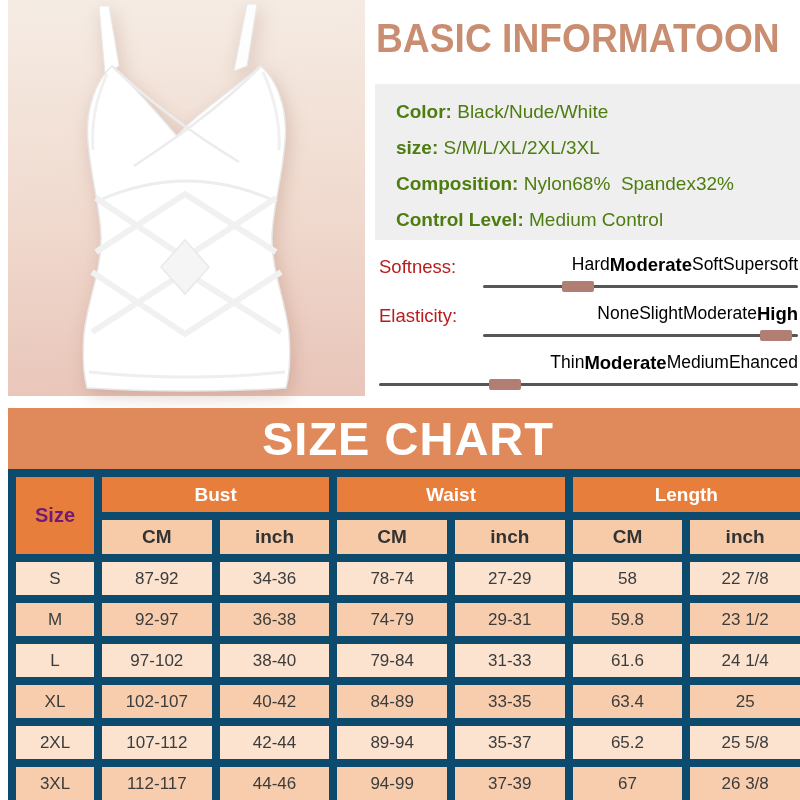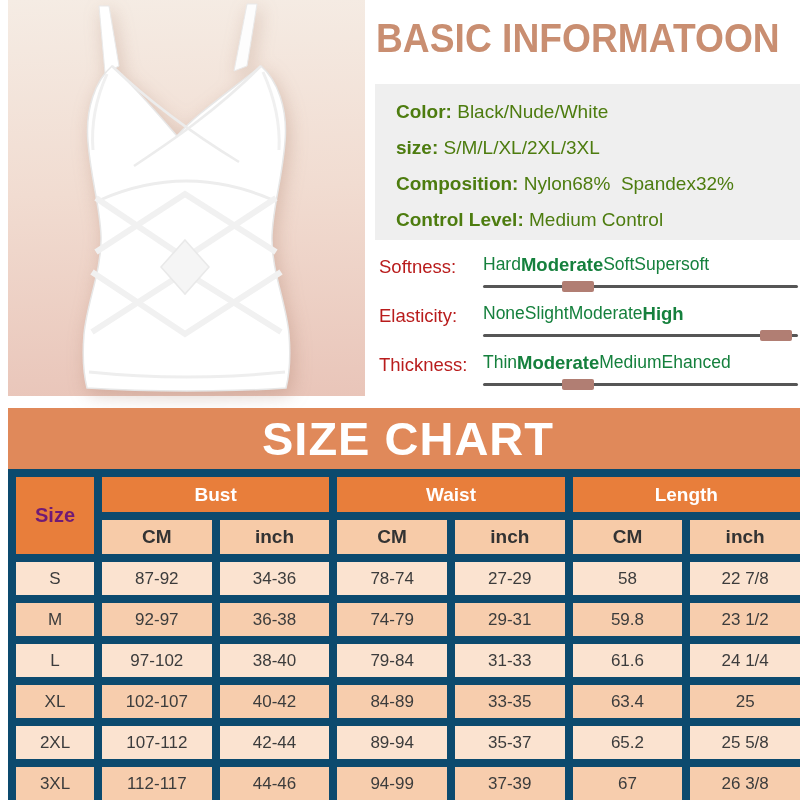--- a/index.html
+++ b/index.html
@@ -27,21 +27,21 @@
     position:absolute; left:10px; right:0; top:84px; height:156px;
     background:var(--info_box_bg,#efefef); box-sizing:border-box; padding:10px 0 0 21px;
   }
   .info-row { height:36px; line-height:36px; font-size:19px; color:#4d7c0f; white-space:pre-wrap; }
   .info-row b { font-weight:bold; }
 
   .attributes { position:absolute; left:14px; right:0; top:250px; }
   .attr-row { position:relative; height:49px; display:flex; }
   .attr-name { width:104px; flex:0 0 104px; font-size:18.5px; color:#b91c1c; padding-top:6px; }
   .attr-track { flex:1; position:relative; margin-right:10px; }
-  .attr-options { display:flex; justify-content:flex-start; padding-top:4px; font-size:17.5px; color:#15803d; }
+  .attr-options { display:flex; justify-content:flex-end; padding-top:4px; font-size:17.5px; color:#000000; }
   .attr-options .sel { font-weight:bold; font-size:18.5px; }
   .attr-line { position:absolute; left:0; right:0; top:35px; height:3px; background:#565656; border-radius:2px; }
   .attr-marker {
     position:absolute; top:-4px; width:32px; height:11px; border-radius:2px;
     background:var(--slider_marker,#b17e73);
   }
 
   
   .size-band {
     position:absolute; left:0; top:408px; width:800px; height:61px;
@@ -139,21 +139,20 @@
               <span>Slight</span>
               <span>Moderate</span>
               <span class="sel">High</span>
             </div>
             <div class="attr-line">
               <div class="attr-marker" style="left: calc(93% - 16px);"></div>
             </div>
           </div>
         </div>
         <div class="attr-row">
-          <div class="attr-name">Thickness:</div>
           <div class="attr-track">
             <div class="attr-options">
               <span>Thin</span>
               <span class="sel">Moderate</span>
               <span>Medium</span>
               <span>Ehanced</span>
             </div>
             <div class="attr-line">
               <div class="attr-marker" style="left: calc(30% - 16px);"></div>
             </div>

